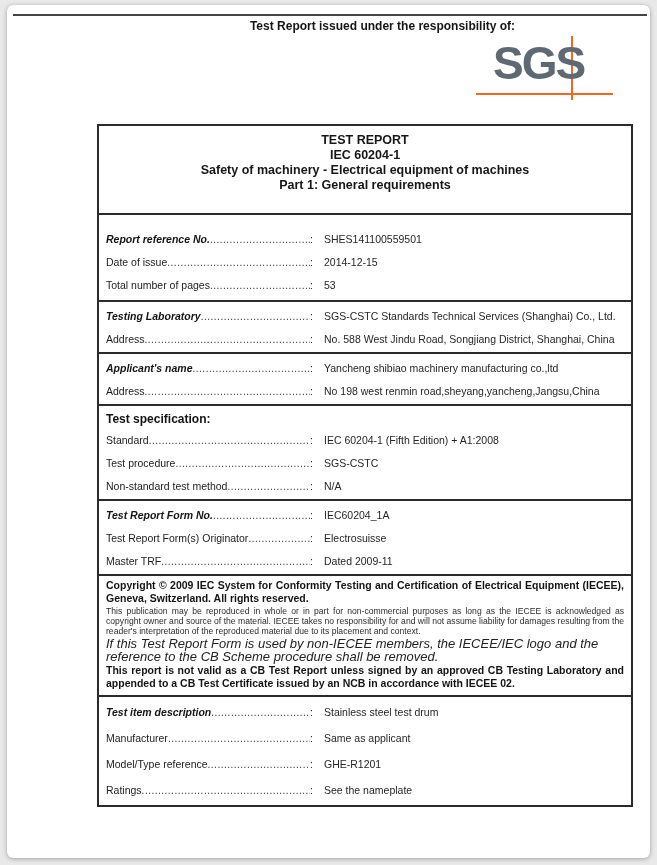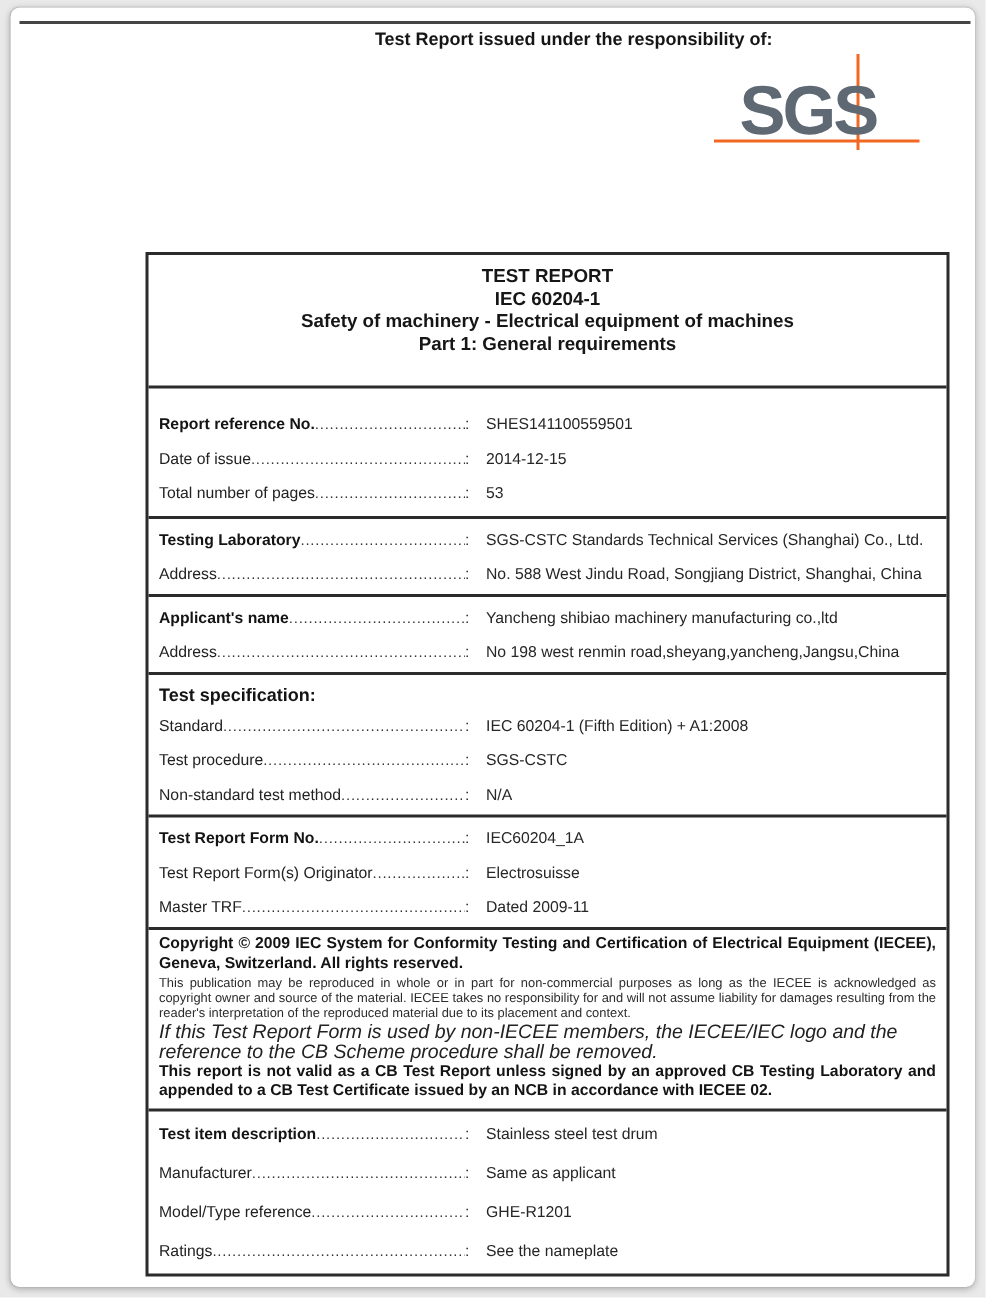--- a/index.html
+++ b/index.html
@@ -24,45 +24,45 @@
     background:#454545;
   }
 
   
   .issued-note {
     position:absolute; top:19px; left:115px; width:535px;
     text-align:center; font-size:12px; font-weight:bold; color:#161616;
   }
   .sgs-logo { position:absolute; left:476px; top:36px; width:140px; height:66px; }
   .sgs-text {
-    position:absolute; left:17px; top:12px;
+    position:absolute; left:17px; top:2px;
     font-size:46px; line-height:50px; font-weight:bold; letter-spacing:-2px;
     color:#5e6973; font-stretch:condensed;
   }
   .sgs-vline { position:absolute; left:95px; top:0px; width:2px; height:64px; background:#f26822; }
   .sgs-hline { position:absolute; left:0px; top:57px; width:137px; height:2px; background:#f26822; }
 
   
   .doc-table {
     position:absolute; left:97px; top:124px; width:536px;
-    border:2px solid #2b2b2b; background:#fff;margin-top:44px;
+    border:2px solid #2b2b2b; background:#fff;
   }
   .sec { border-bottom:2px solid #2b2b2b; padding:2px 0; }
   .sec:last-child { border-bottom:none; }
 
   .title-block { text-align:center; padding:7px 6px 20px 6px; }
   .title-block div { font-size:12.5px; font-weight:bold; line-height:15px; color:#161616; }
 
   .sec-a { padding-top:12px; padding-bottom:4px; }
 
   .row { display:flex; align-items:center; min-height:23px; padding:0 8px 0 7px; font-size:10.5px; }
   .lcell { flex:0 0 207px; display:flex; align-items:baseline; overflow:hidden; }
   .lcell::after { content:":"; color:#2a2a2a; }
   .lab { white-space:nowrap; color:#222; }
-  .lab.bold { font-weight:bold; color:#141414; }
+  .lab.bold { font-weight:bold; color:#141414;font-style:italic; }
   .dots { flex:1 1 auto; overflow:hidden; white-space:nowrap; height:12px; color:#333; }
   .dots::after {
     content:"....................................................................................................";
     font-size:10px; letter-spacing:0.5px;
   }
   .vcell { flex:1 1 auto; padding-left:11px; color:#262626; white-space:nowrap; overflow:hidden; }
 
   .sec-header { font-weight:bold; font-size:12px; color:#141414; padding:3px 8px 1px 7px; min-height:20px; display:flex; align-items:center; }
 
   

